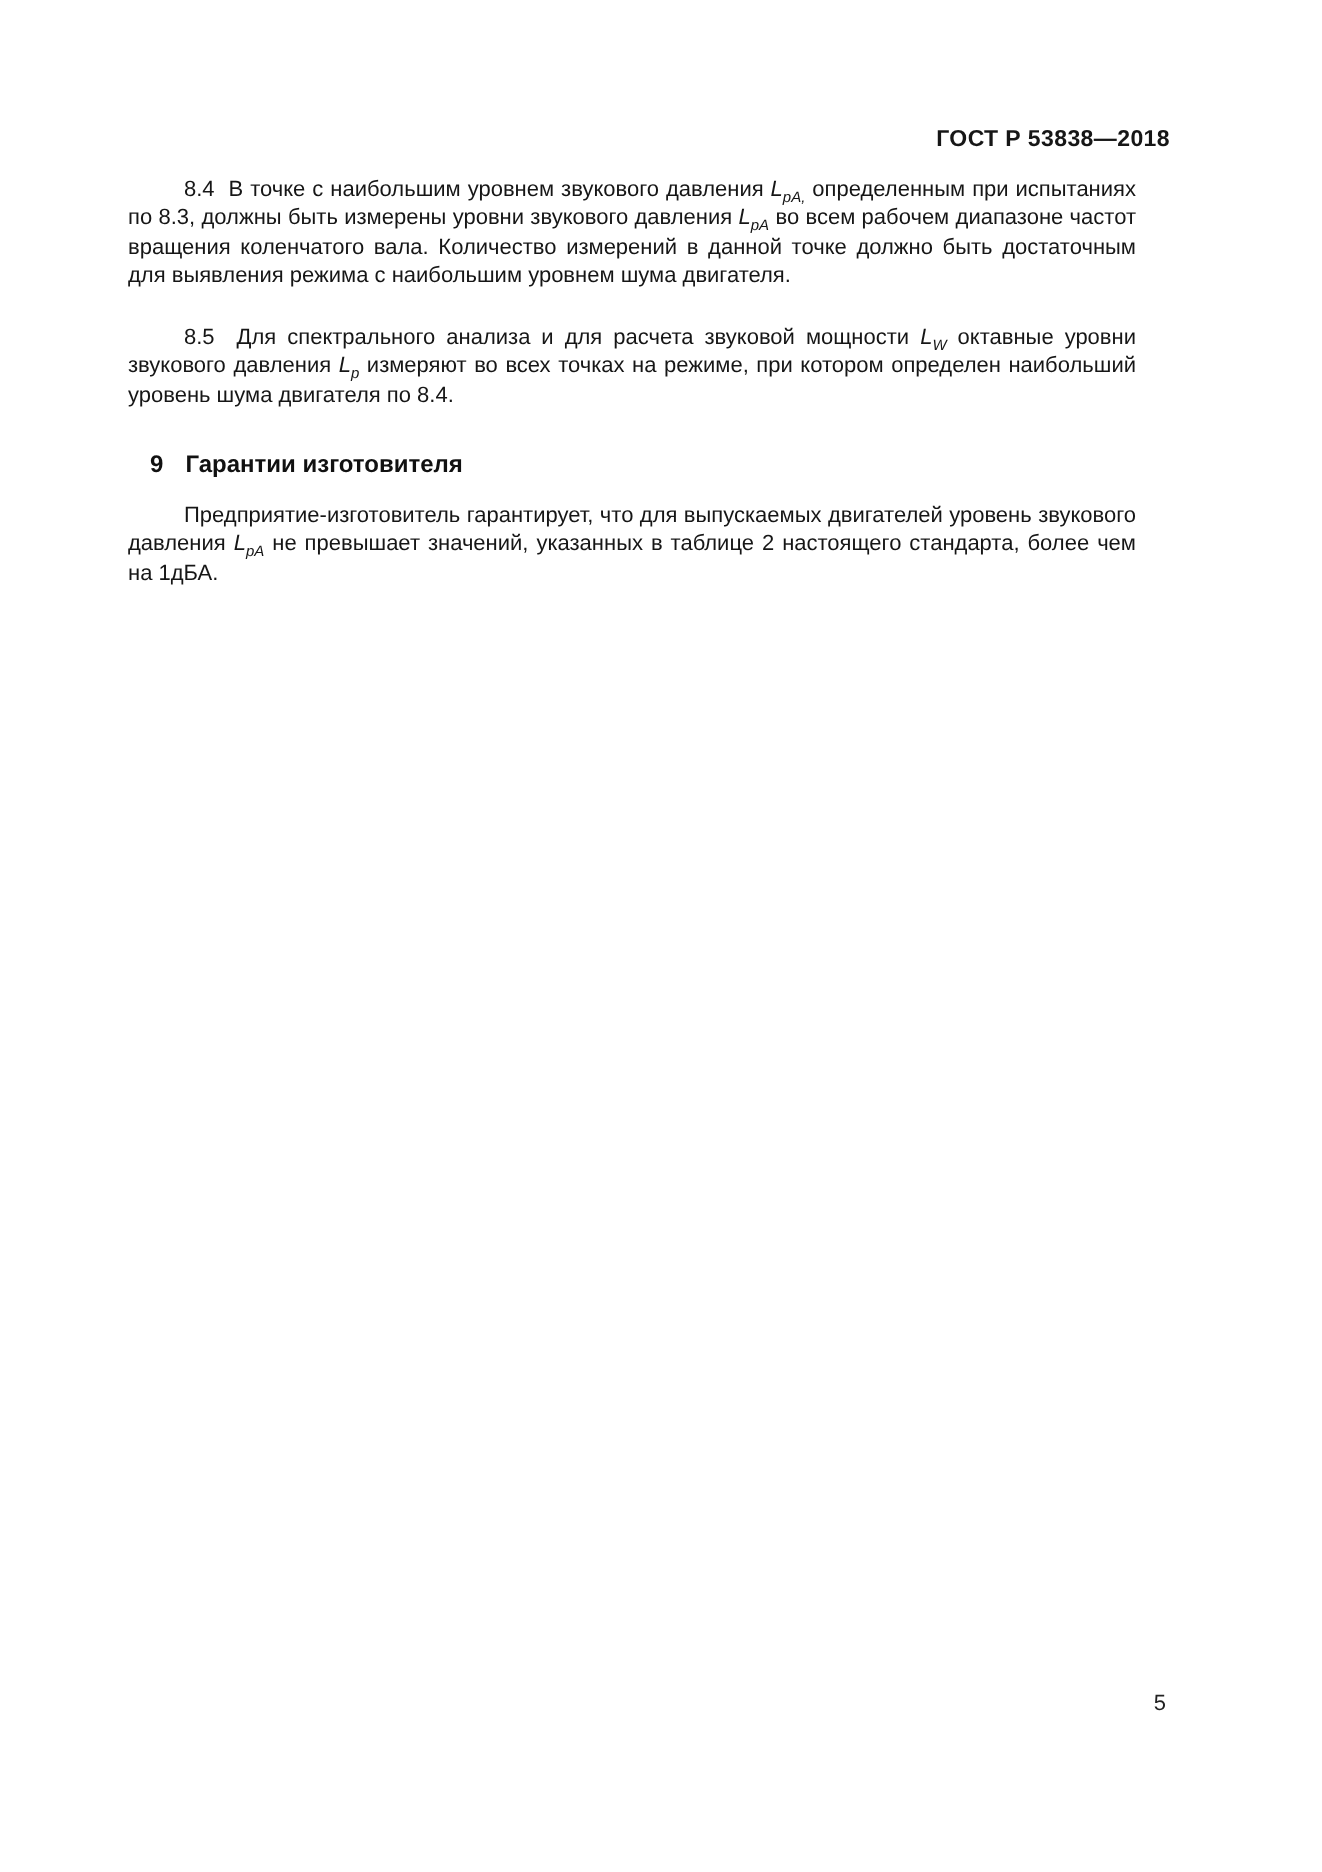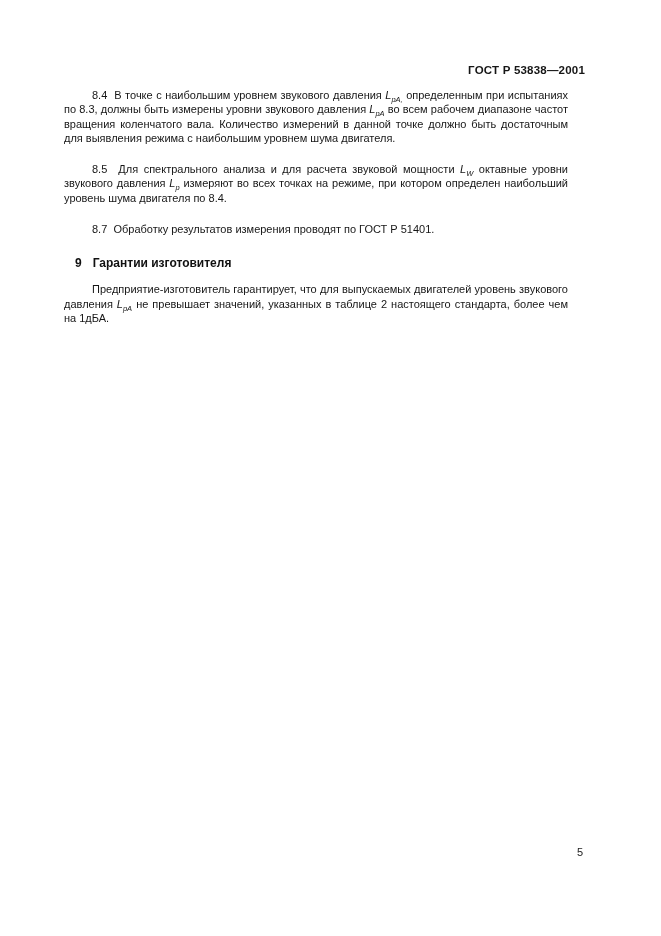--- a/index.html
+++ b/index.html
@@ -72,28 +72,27 @@
     line-height: 13px;
     color: #222222;
   }
 </style>
 </head>
 <body>
 
 <div class="page">
   <div class="content">
 
-    <div class="doc-header">ГОСТ Р 53838—2001</div>
+    <div class="doc-header">ГОСТ Р 53838—2018</div>
 
     <p class="body-para first-para"><span>8.4&nbsp; В точке с наибольшим уровнем звукового давления </span><span class="math"><span>L</span><sub>pA,</sub></span><span> определенным при испытаниях по 8.3, должны быть измерены уровни звукового давления </span><span class="math"><span>L</span><sub>pA</sub></span><span> во всем рабочем диапазоне частот враще­ния коленчатого вала. Количество измерений в данной точке должно быть достаточным для выявления режима с наибольшим уровнем шума двигателя.</span></p>
 
     <p class="body-para"><span>8.5&nbsp; Для спектрального анализа и для расчета звуковой мощности </span><span class="math"><span>L</span><sub>W</sub></span><span> октавные уровни звукового давления </span><span class="math"><span>L</span><sub>p</sub></span><span> измеряют во всех точках на режиме, при котором определен наибольший уровень шума двигателя по 8.4.</span></p>
 
 
-    <p class="body-para">8.7&nbsp; Обработку результатов измерения проводят по ГОСТ Р 51401.</p>
 
     <h2 class="section-heading"><span class="h-num">9</span><span>Гарантии изготовителя</span></h2>
 
     <p class="body-para guarantee-para"><span>Предприятие-изготовитель гарантирует, что для выпускаемых двигателей уровень звукового дав­ления </span><span class="math"><span>L</span><sub>pA</sub></span><span> не превышает значений, указанных в таблице 2 настоящего стандарта, более чем на 1дБА.</span></p>
 
   </div>
 
   <div class="page-number">5</div>
 </div>
 

